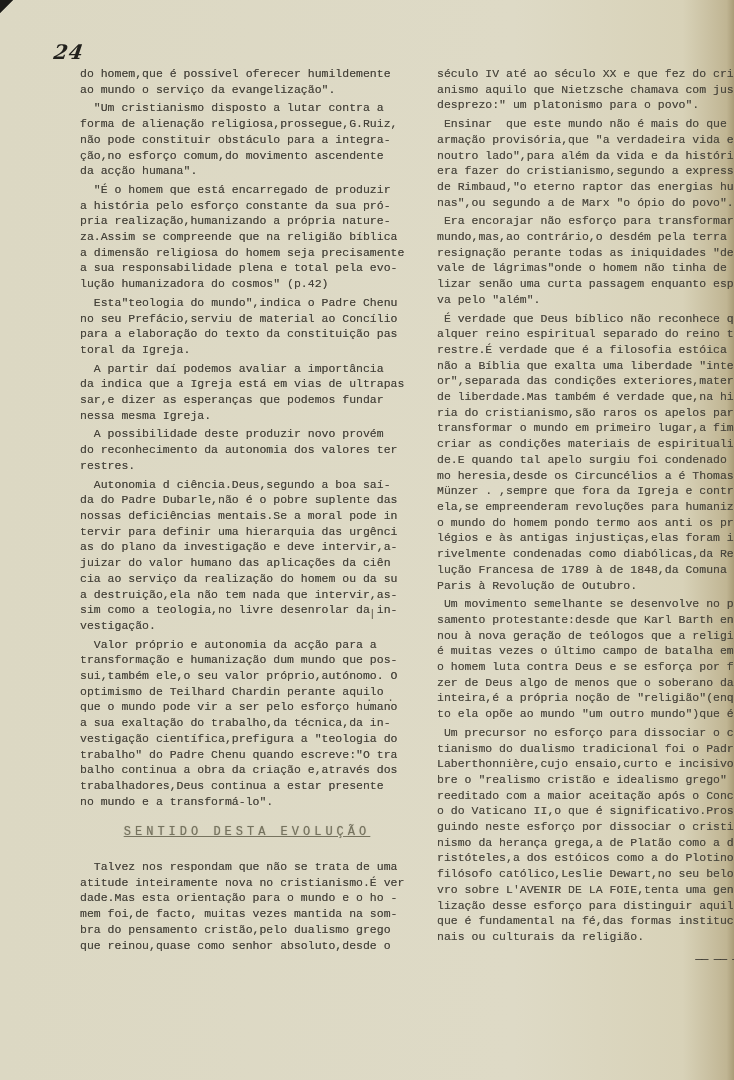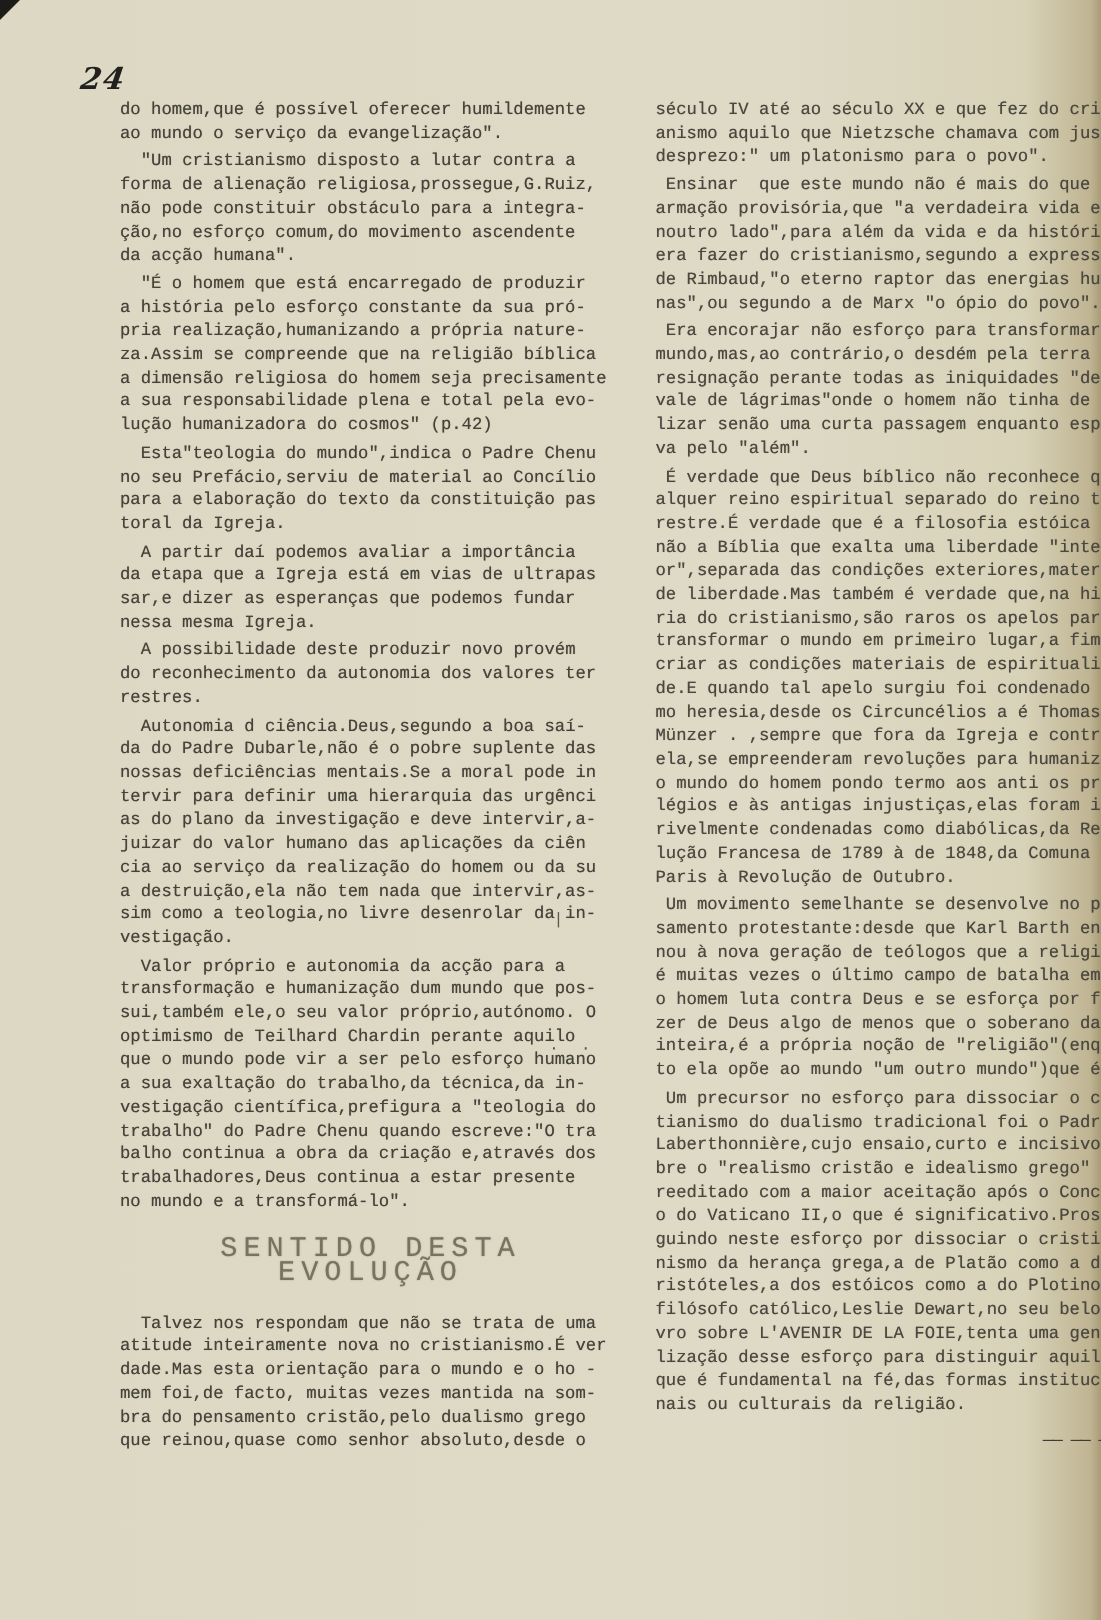--- a/index.html
+++ b/index.html
@@ -18,23 +18,24 @@
     font-family:"DejaVu Serif","Liberation Serif",serif;
     font-style:italic;font-weight:bold;font-size:20px;color:#22211d;
     transform:skewX(-8deg);letter-spacing:1px;
   }
   .col{position:absolute;top:66px;color:#45423a;font-size:11.5px;line-height:15.7px;margin-left:44px;}
   .col-left{left:36px;width:334px;}
   .col-right{left:393px;width:338px;}
   .para{white-space:pre-wrap;margin:0 0 3px 0;text-shadow:0 0 .5px rgba(60,56,48,.55);}
   .col-right .para{color:#4a473e;}
   .section-heading{
-    font-size:19px;font-weight:normal;letter-spacing:4px;
+    font-size:12px;font-weight:normal;letter-spacing:4px;
     color:#76735f;text-align:center;margin:16px 0 18px 0;
     text-shadow:0 0 1px rgba(110,106,88,.6);
+    text-decoration:underline;
   }
   .continuation{
     text-align:right;padding-right:24px;margin-top:8px;
     color:#3f3c34;font-size:12px;letter-spacing:-1px;
   }
   .margin-mark{position:absolute;color:#5a5748;font-size:11px;}
   .mark-tick{left:369px;top:608px;}
   .mark-dots{left:366px;top:694px;letter-spacing:4px;}
 </style>
 </head>
@@ -60,21 +61,21 @@
 pria realização,humanizando a própria nature-
 za.Assim se compreende que na religião bíblica
 a dimensão religiosa do homem seja precisamente
 a sua responsabilidade plena e total pela evo-
 lução humanizadora do cosmos" (p.42)</p>
         <p class="para">  Esta"teologia do mundo",indica o Padre Chenu
 no seu Prefácio,serviu de material ao Concílio
 para a elaboração do texto da constituição pas
 toral da Igreja.</p>
         <p class="para">  A partir daí podemos avaliar a importância
-da etapa que a Igreja está em vias de ultrapas
+da indica que a Igreja está em vias de ultrapas
 sar,e dizer as esperanças que podemos fundar
 nessa mesma Igreja.</p>
         <p class="para">  A possibilidade deste produzir novo provém
 do reconhecimento da autonomia dos valores ter
 restres.</p>
         <p class="para">  Autonomia d ciência.Deus,segundo a boa saí-
 da do Padre Dubarle,não é o pobre suplente das
 nossas deficiências mentais.Se a moral pode in
 tervir para definir uma hierarquia das urgênci
 as do plano da investigação e deve intervir,a-

